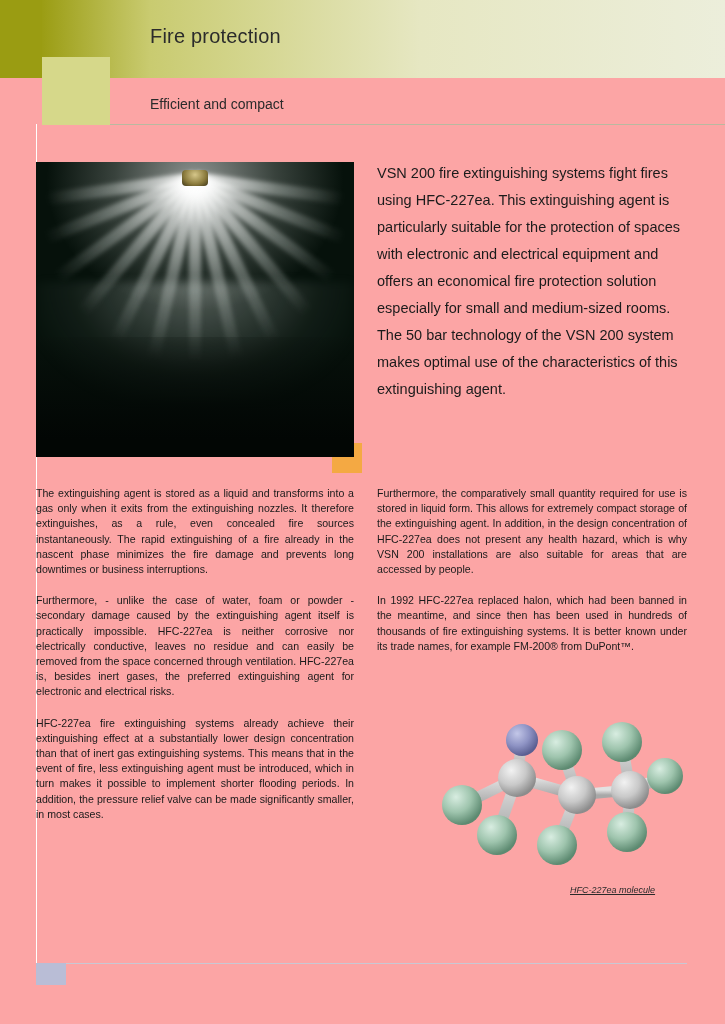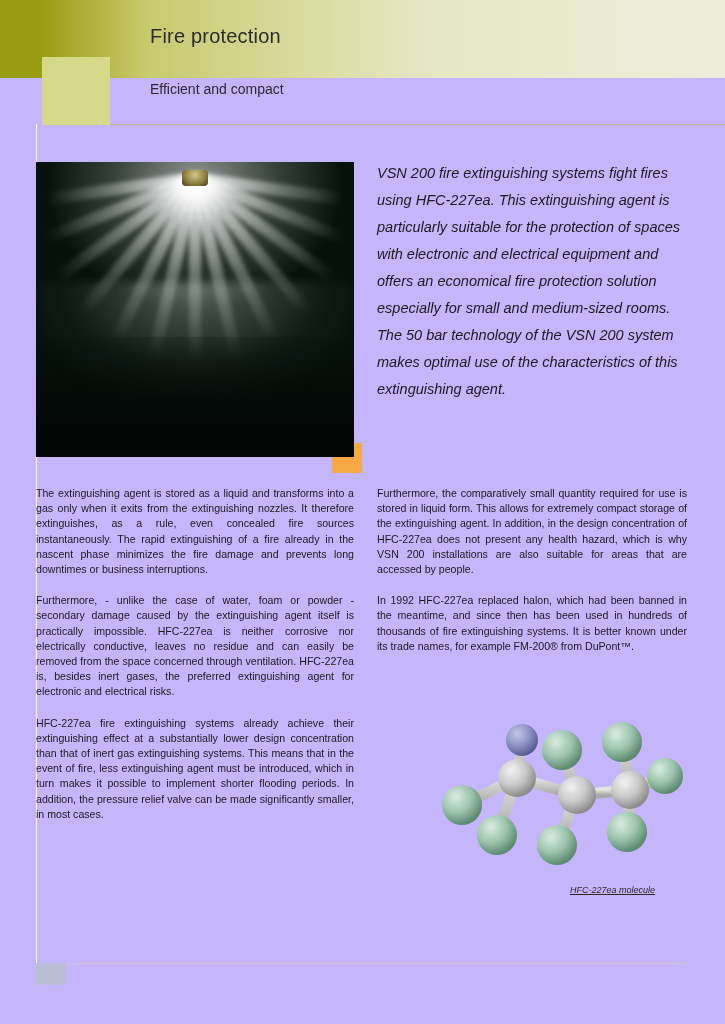--- a/index.html
+++ b/index.html
@@ -10,21 +10,21 @@
     height: 1024px;
     background: #ffffff;
     font-family: "Liberation Sans", sans-serif;
   }
 
   .page {
     position: relative;
     width: 725px;
     height: 1024px;
     overflow: hidden;
-    background: #c4b5fd;
+    background: #fca5a5;
   }
 
   
   .header-band {
     position: absolute;
     left: 0;
     top: 0;
     width: 725px;
     height: 78px;
     background: linear-gradient(to right, #9a9c12 0px, #9a9c12 40px, #c9cb70 150px, #e6e7c2 420px, #eceedb 725px);
@@ -57,21 +57,21 @@
     position: absolute;
     left: 110px;
     top: 124px;
     width: 615px;
     height: 1px;
     background: #b9b9a0;
   }
   .header-sub {
     position: absolute;
     left: 150px;
-    top: 81px;
+    top: 96px;
     font-size: 14px;
     color: #2b2b2b;
   }
   .left-edge-rule {
     position: absolute;
     left: 36px;
     top: 124px;
     width: 1px;
     height: 840px;
     background: #ffffff;
@@ -148,21 +148,20 @@
     height: 30px;
     background: #f4a943;
   }
 
   
   .intro {
     position: absolute;
     left: 377px;
     top: 160px;
     width: 310px;
-    font-style: italic;
     font-size: 14.5px;
     line-height: 27px;
     color: #1b1b1b;
   }
 
   
   .col-left {
     position: absolute;
     left: 36px;
     top: 486px;

